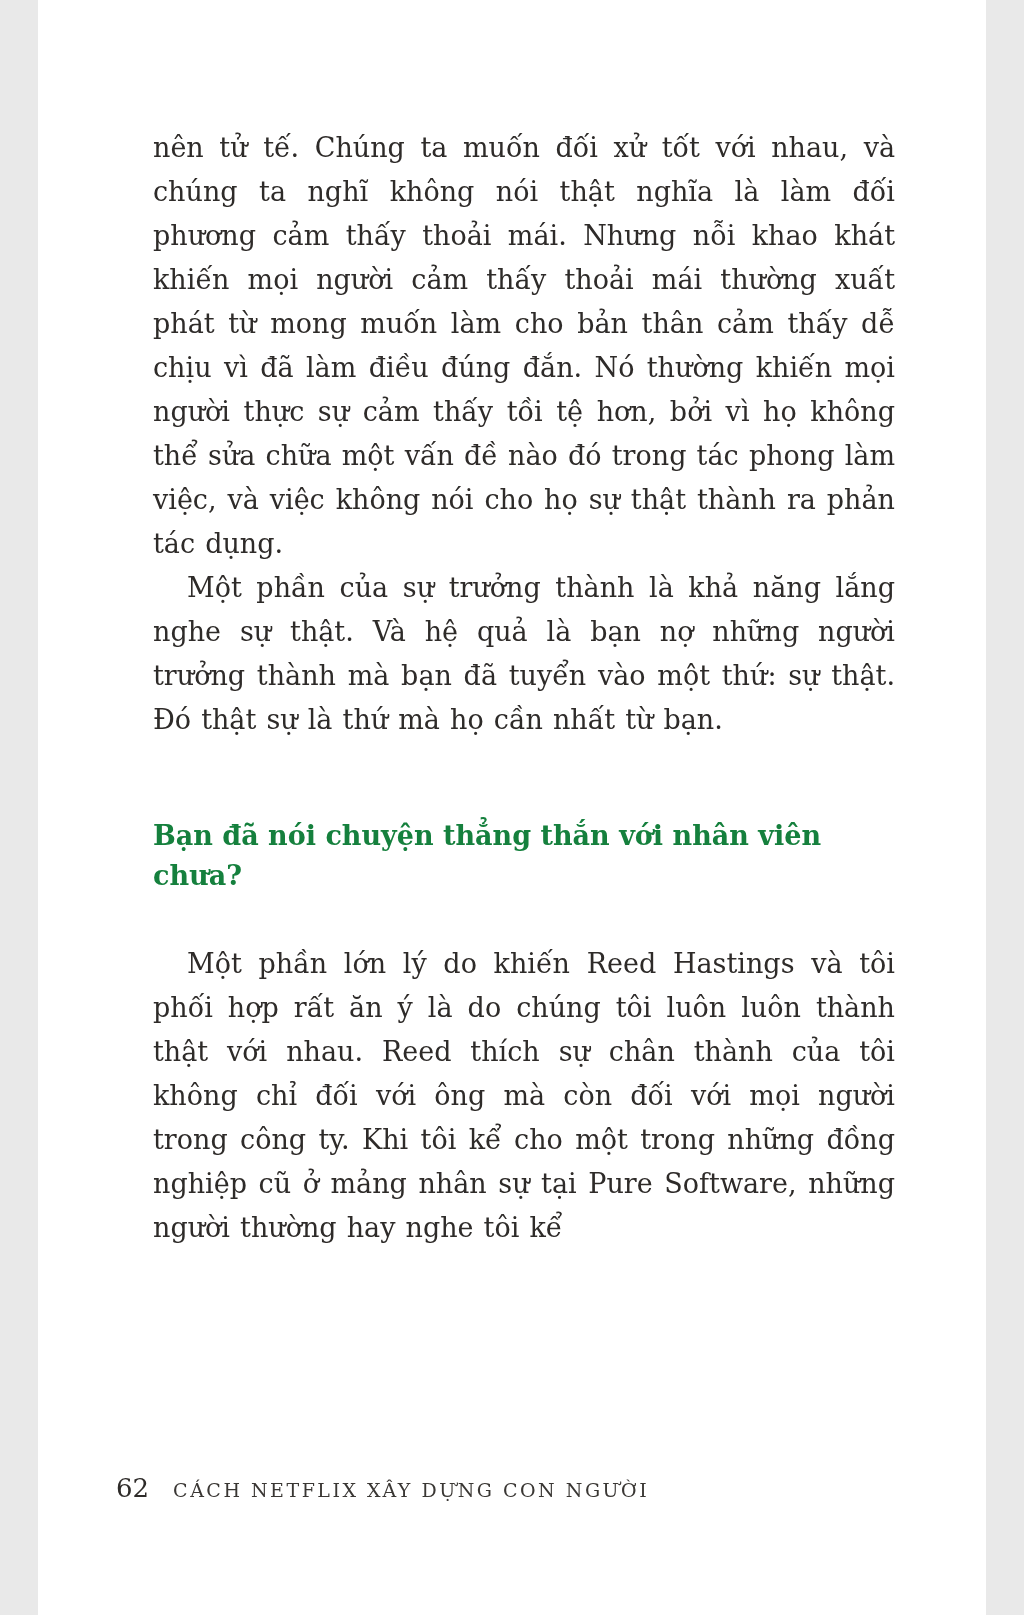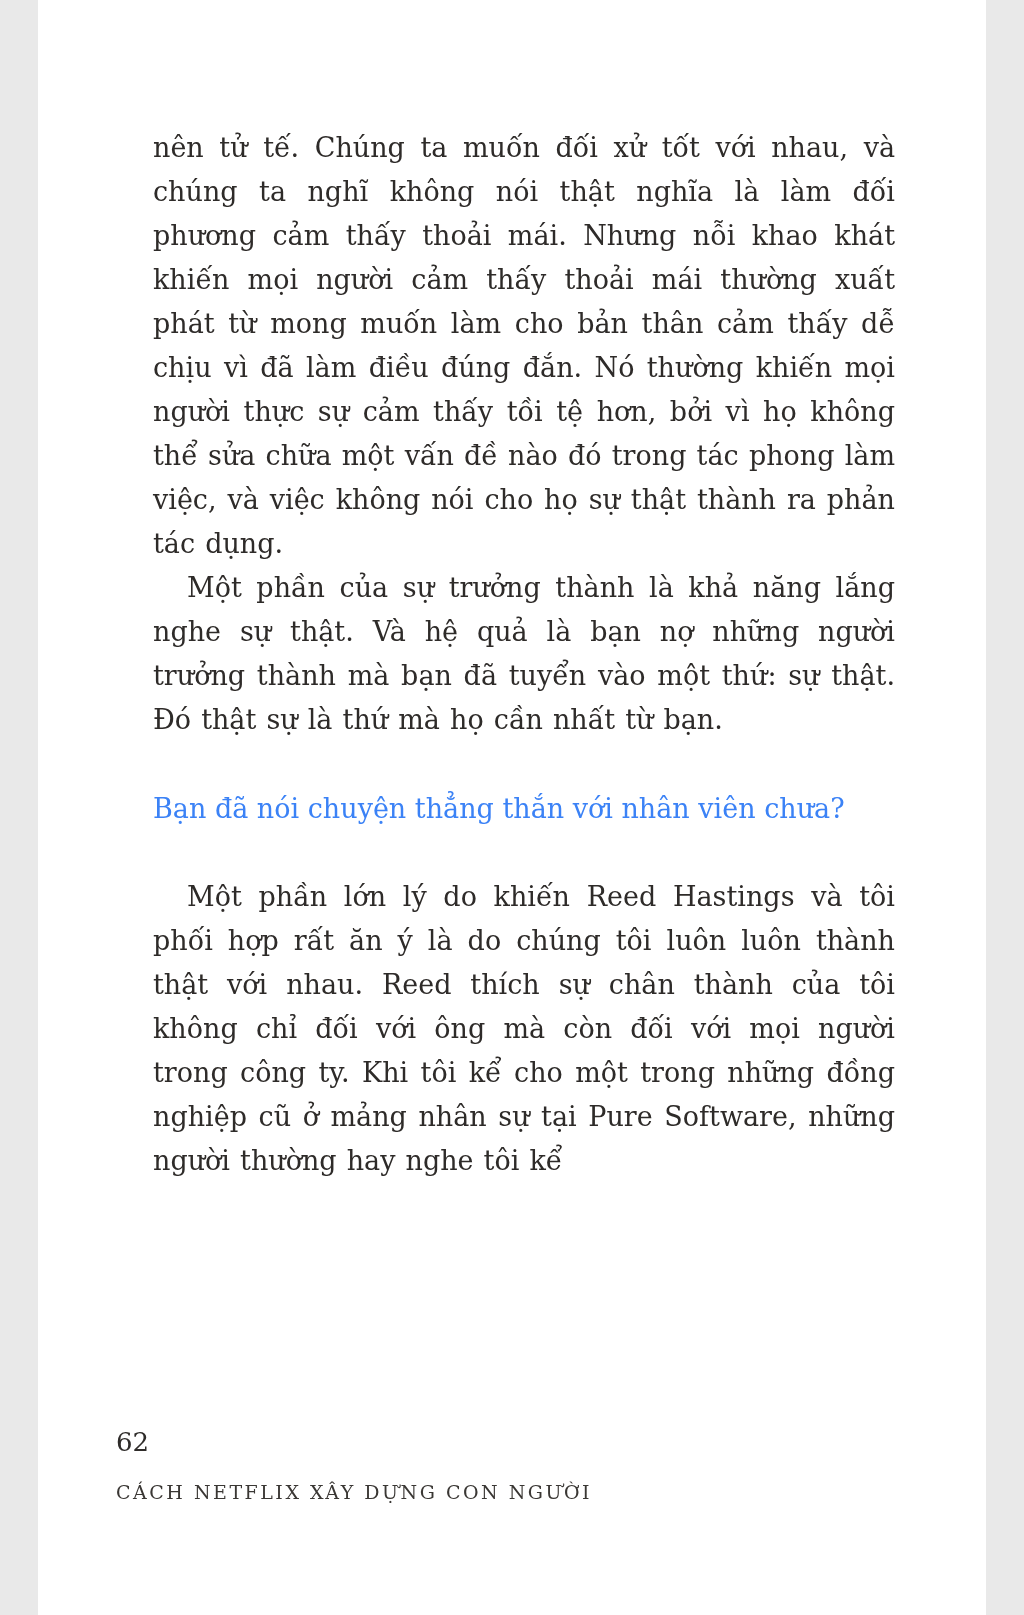--- a/index.html
+++ b/index.html
@@ -33,34 +33,33 @@
     color: #2e2b29;
   }
 
   .text-block p.indent { text-indent: 34px; }
 
   .text-block p + p { }
 
   .section-heading {
     font-size: 27px;
     line-height: 40px;
-    font-weight: normal;
-    color: #3b82f6;
-    margin-top: 47px;
+    font-weight: bold;
+    color: #15803d;
+    margin-top: 74px;
     margin-bottom: 46px;
   }
 
   .footer {
     position: absolute;
     left: 78px;
     bottom: 112px;
     display: flex;
     align-items: baseline;
     gap: 24px;
-    flex-direction: column;
   }
 
   .page-number {
     font-size: 26px;
     color: #2e2b29;
   }
 
   .running-title {
     font-size: 19px;
     letter-spacing: 2.5px;

